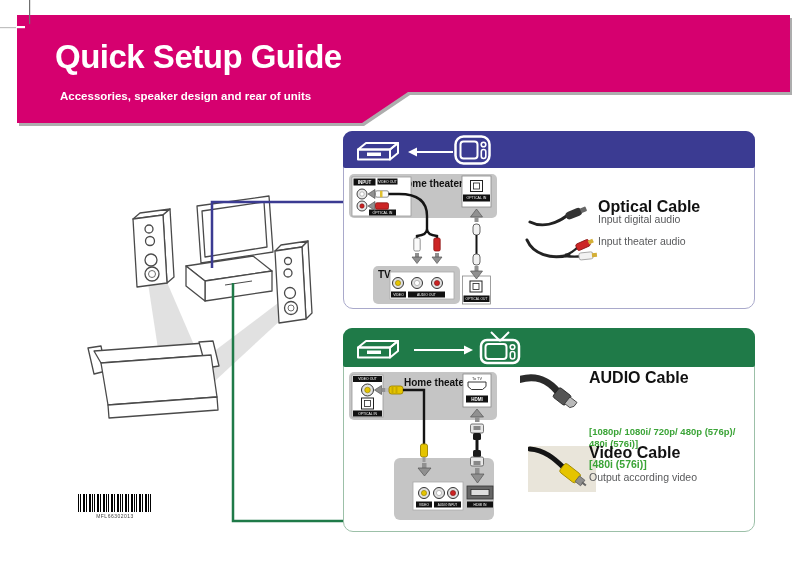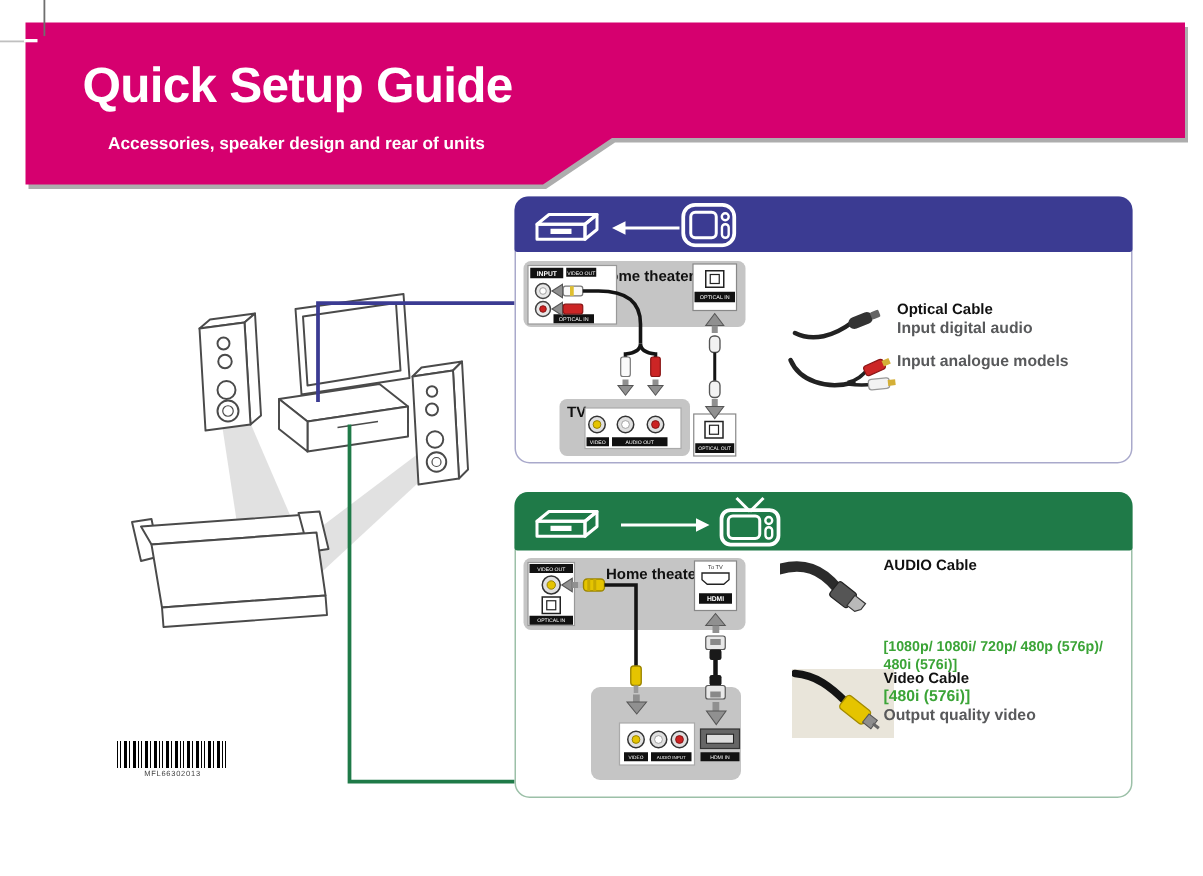--- a/index.html
+++ b/index.html
@@ -1,25 +1,25 @@
 <!DOCTYPE html>
 <html><head>
 <meta charset="utf-8">
 <style>
   html,body{margin:0;padding:0;background:#ffffff;}
   #page{position:relative;width:802px;height:584px;background:#fff;overflow:hidden;
         font-family:"Liberation Sans","DejaVu Sans",sans-serif;}
   .abs{position:absolute;}
   .panel{position:absolute;background:#fff;border-radius:10px;}
   .panel-hdr{position:absolute;top:-1px;left:-1px;right:-1px;height:37px;border-radius:9px 9px 2px 2px;}
-  .legend-name{font-size:10px;font-weight:bold;color:#111;line-height:13px;}
-  .legend-desc{font-size:10.5px;color:#58595b;line-height:12px;font-weight:bold;}
+  .legend-name{font-size:16px;font-weight:bold;color:#111;line-height:13px;}
+  .legend-desc{font-size:10.5px;color:#58595b;line-height:12px;}
   .legend-spec{font-size:9.5px;font-weight:bold;line-height:11.5px;}
   .hdr-title{position:absolute;left:55px;top:38px;color:#fff;font-size:33px;font-weight:bold;letter-spacing:-0.5px;}
-  .hdr-sub{position:absolute;left:72px;top:89px;color:#fff;font-size:11.5px;font-weight:bold;line-height:14px;}
+  .hdr-sub{position:absolute;left:60px;top:89px;color:#fff;font-size:11.5px;font-weight:bold;line-height:14px;}
   .barcode{position:absolute;left:78px;top:494px;width:74px;height:18px;
     background:repeating-linear-gradient(90deg,#000 0 1px,#fff 1px 2px,#000 2px 3px,#fff 3px 5px,#000 5px 7px,#fff 7px 8px,#000 8px 9px,#fff 9px 11px,#000 11px 13px,#fff 13px 14px);}
   .barcode-label{position:absolute;left:78px;top:513px;width:74px;text-align:center;font-size:5px;color:#444;letter-spacing:0.5px;}
   svg text{font-family:"Liberation Sans","DejaVu Sans",sans-serif;}
 </style>
 </head>
 <body>
 
 <div id="page">
 
@@ -180,21 +180,21 @@
       <g transform="rotate(-24 58 11)">
           <rect x="51" y="7.5" width="14" height="7" rx="2" fill="#cc2525" stroke="#8a1515" stroke-width="0.8"></rect>
           <rect x="64" y="9" width="5" height="4" fill="#d4af37"></rect>
         </g>
       <g transform="rotate(-6 60 22)">
           <rect x="54" y="18.5" width="14" height="7" rx="2" fill="#f2f2f2" stroke="#999" stroke-width="0.8"></rect>
           <rect x="67" y="20" width="5" height="4" fill="#d4af37"></rect>
         </g>
     </svg>
     <div class="abs" style="left:254px;top:103px;width:150px;">
-      <div class="legend-desc">Input analogue models</div>
+      <div class="legend-desc">Input theater audio</div>
     </div>
   </div>
 
   <div class="panel" style="left:343px;top:328px;width:410px;height:202px;border:1.5px solid #9cc0a8;">
     <div class="panel-hdr" style="background:#1f7a48;height:39px;">
       <svg class="abs" style="left:13px;top:10px;" width="46" height="22" viewBox="0 0 46 22">
         <g stroke="#fff" stroke-width="2" fill="none" stroke-linejoin="round">
           <polygon points="2,9.5 10,3 42,3 34,9.5"></polygon>
           <polygon points="34,9.5 42,3 42,13 34,19.5"></polygon>
           <rect x="2" y="9.5" width="32" height="10"></rect>
@@ -289,20 +289,20 @@
       <path d="M2,3 C16,4 26,12 36,22" fill="none" stroke="#141414" stroke-width="5" stroke-linecap="round"></path>
       <g transform="rotate(38 44 28)">
         <rect x="32" y="23" width="20" height="11" rx="2.5" fill="#e5c400" stroke="#a38b00" stroke-width="0.9"></rect>
         <rect x="51" y="25" width="7" height="7" fill="#8e8e8e" stroke="#555" stroke-width="0.7"></rect>
         <rect x="57" y="27.5" width="5" height="2" fill="#666"></rect>
       </g>
     </svg>
     <div class="abs" style="left:245px;top:117px;width:160px;">
       <div class="legend-name">Video Cable</div>
       <div class="legend-spec" style="color:#3ba437;font-size:10.5px;">[480i (576i)]</div>
-      <div class="legend-desc">Output quality video</div>
+      <div class="legend-desc">Output according video</div>
     </div>
   </div>
 
   <div class="barcode"></div>
   <div class="barcode-label">MFL66302013</div>
 
 </div>
 
 </body></html>

